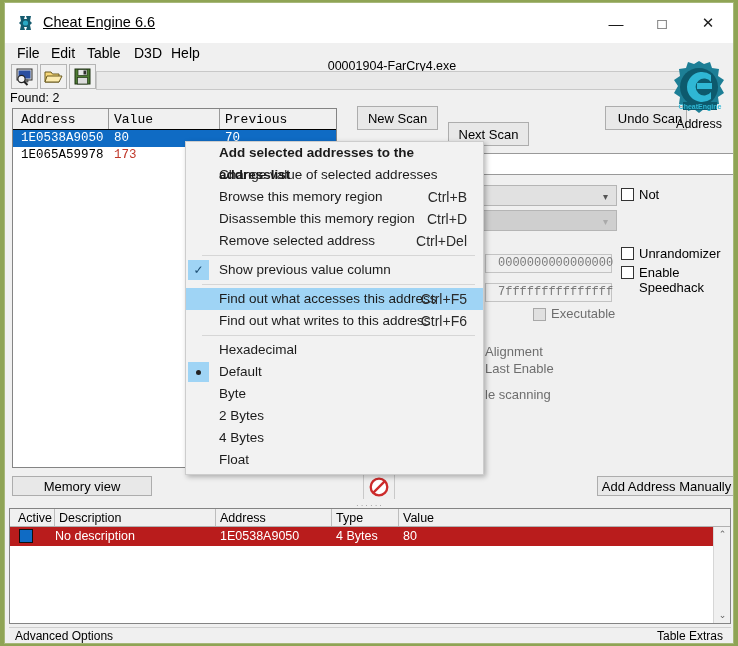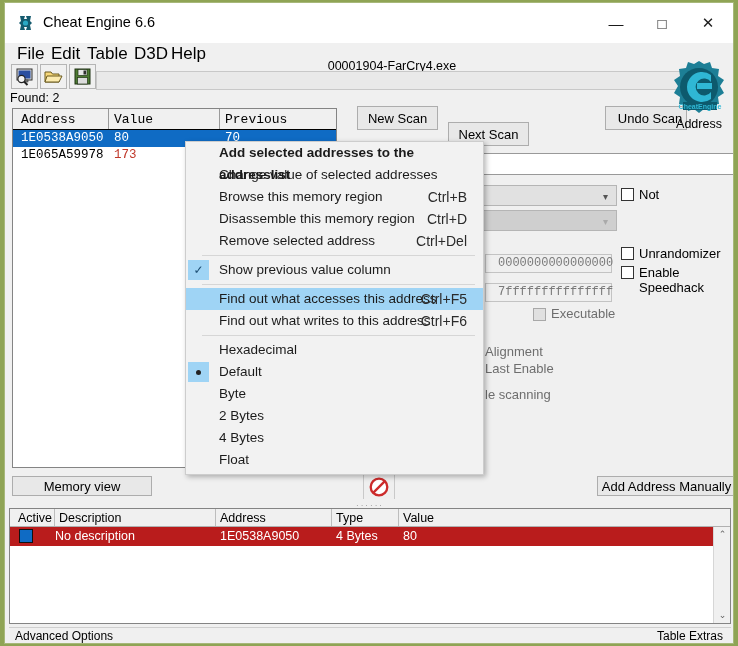--- a/index.html
+++ b/index.html
@@ -20,39 +20,39 @@
   
   .titlebar {
     position: absolute; left: 0; top: 0; width: 728px; height: 40px;
     background: #ffffff;
   }
   .title-icon {
     position: absolute; left: 12px; top: 11px; width: 18px; height: 18px;
   }
   .title-text {
     position: absolute; left: 38px; top: 11px;
-    font-size: 14.5px; color: #000;
+    font-size: 14.5px; color: #000; text-decoration: underline;
   }
   .winbtn {
     position: absolute; top: 0; width: 46px; height: 40px;
     display: flex; align-items: center; justify-content: center;
     font-size: 15px; color: #1a1a1a;
   }
   #btn-min { right: 94px; }
   #btn-max { right: 48px; }
   #btn-close { right: 2px; }
 
   
   .menubar {
     position: absolute; left: 0; top: 40px; width: 728px; height: 21px;
     background: #f0f0f0;
   }
   .menubar .mi {
     position: absolute; top: 2px; height: 17px;
-    font-size: 17px; color: #000; padding: 0 6px;
+    font-size: 14px; color: #000; padding: 0 6px;
     line-height: 17px;
   }
 
   
   .tb-btn {
     position: absolute; top: 61px; width: 27px; height: 25px;
     background: #f0f0f0; border: 1px solid #b5b5b5;
     display: flex; align-items: center; justify-content: center;
   }
   .procfield {

